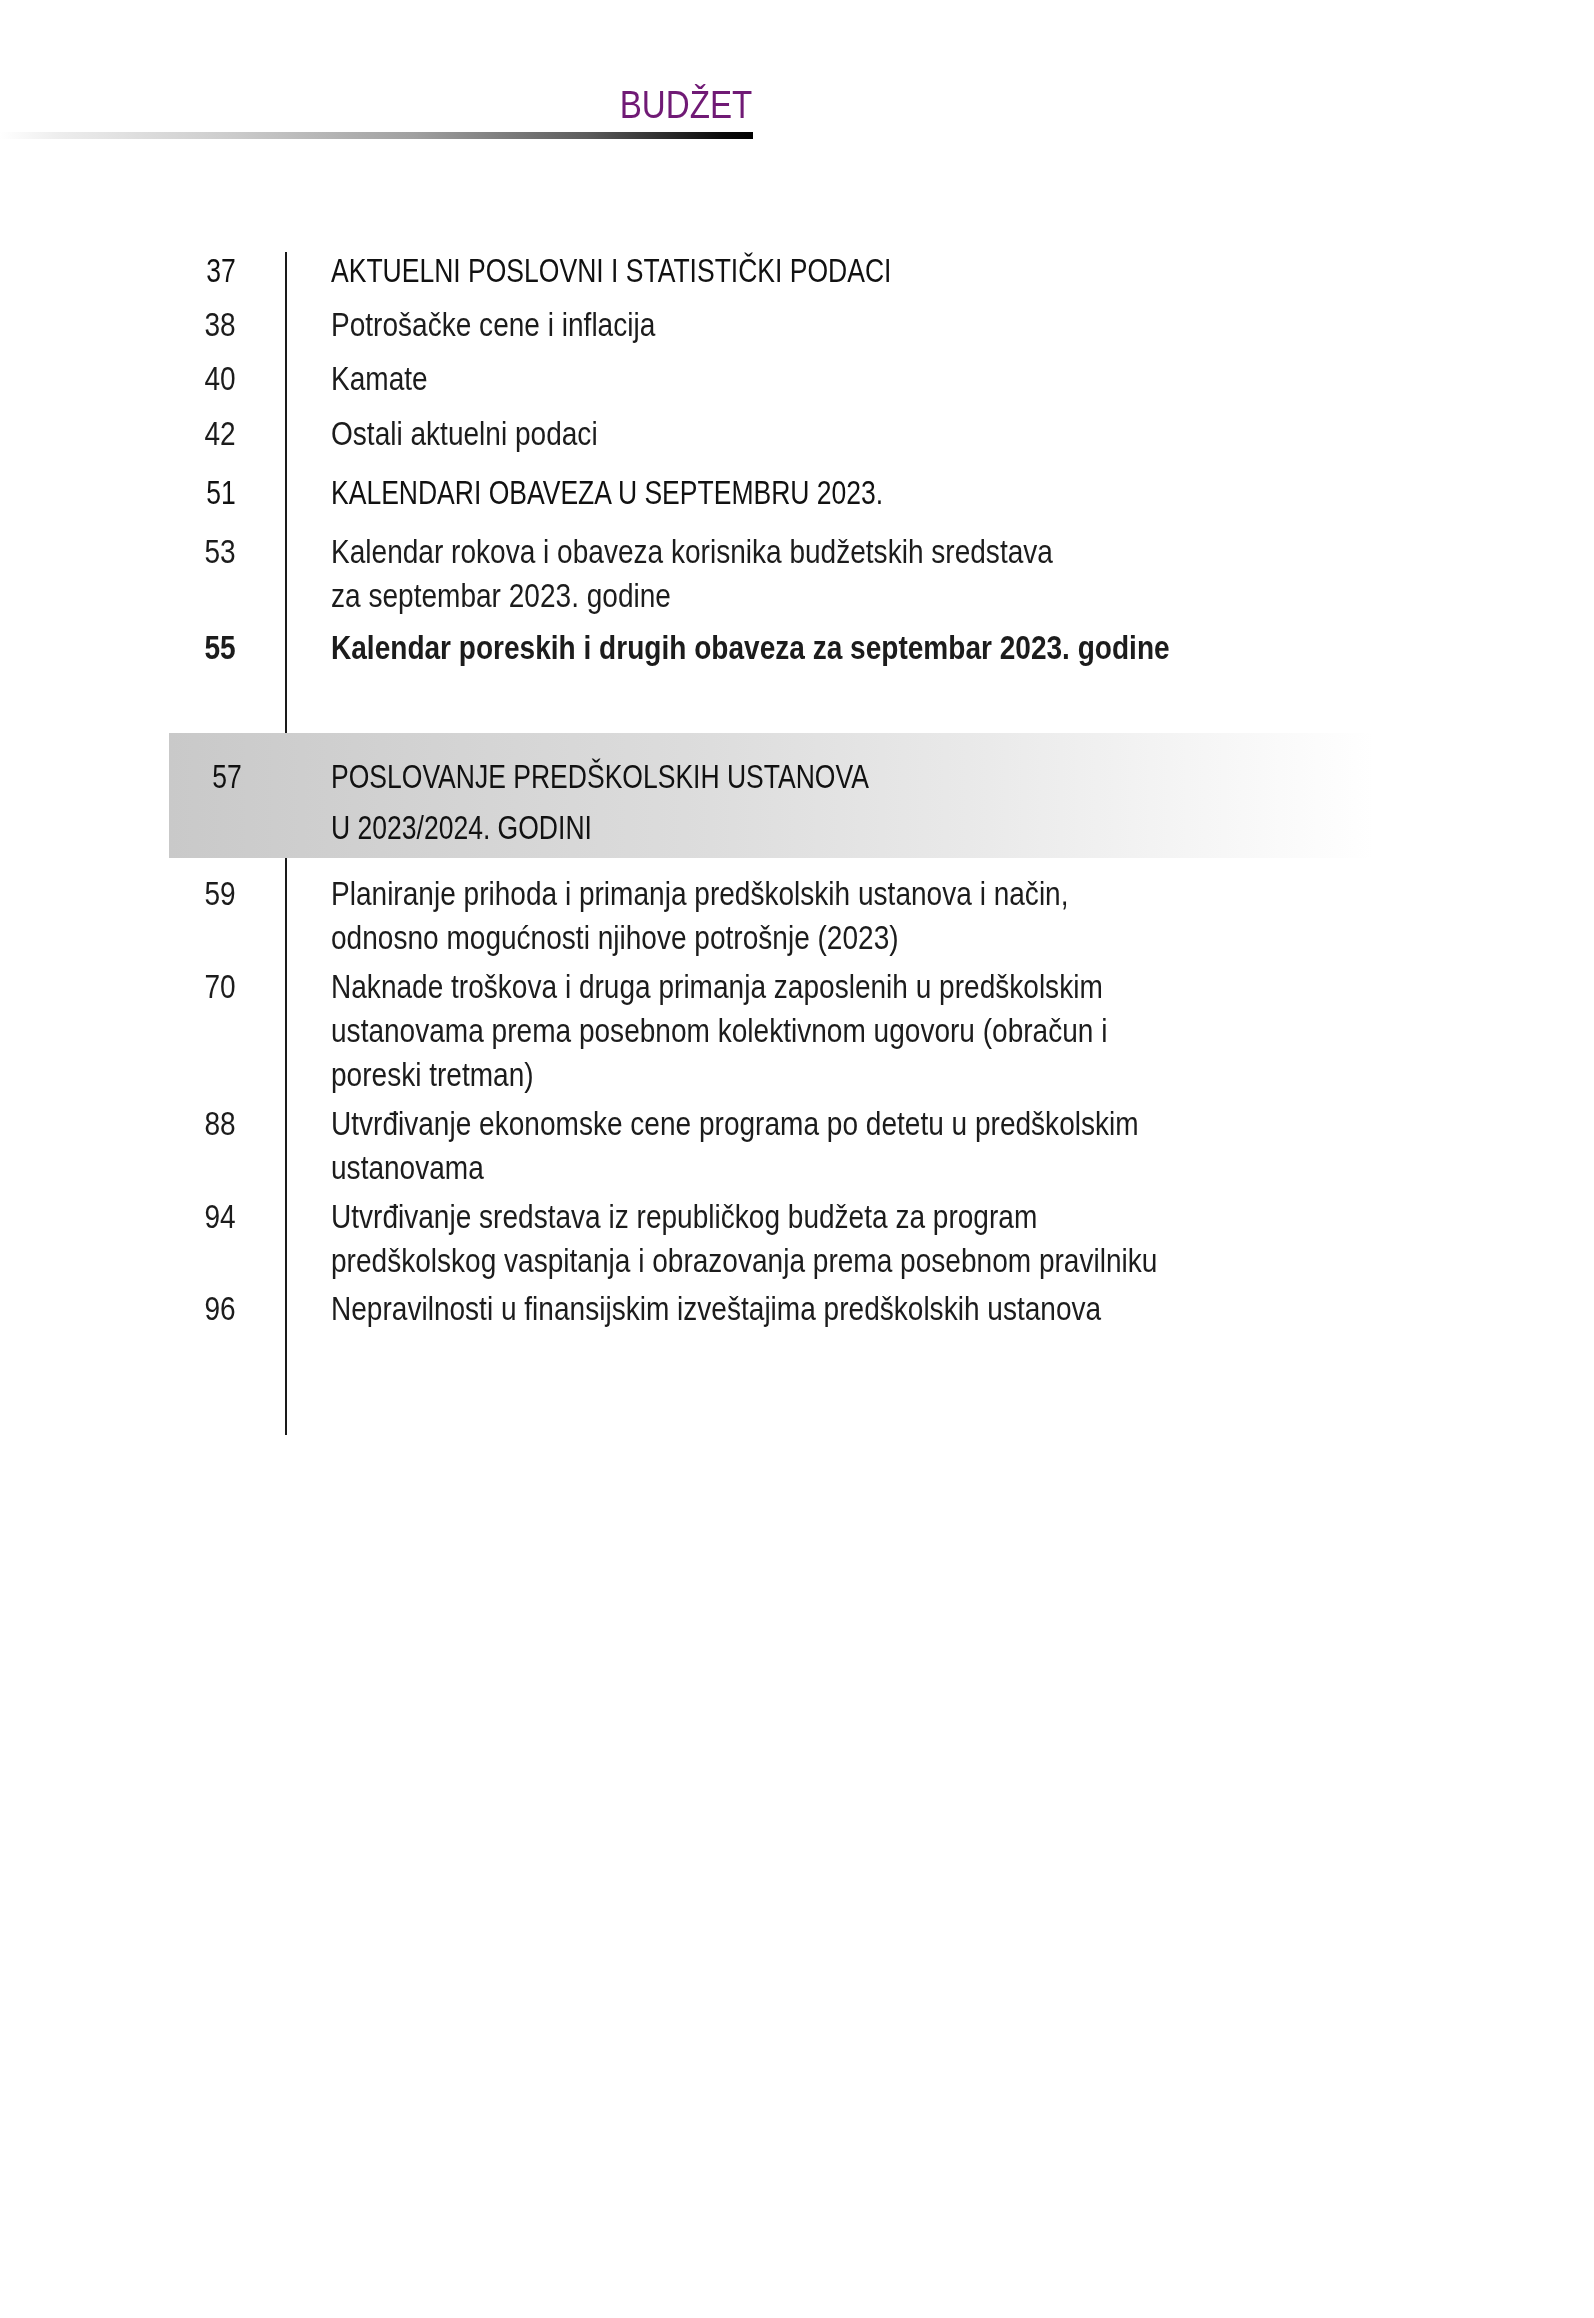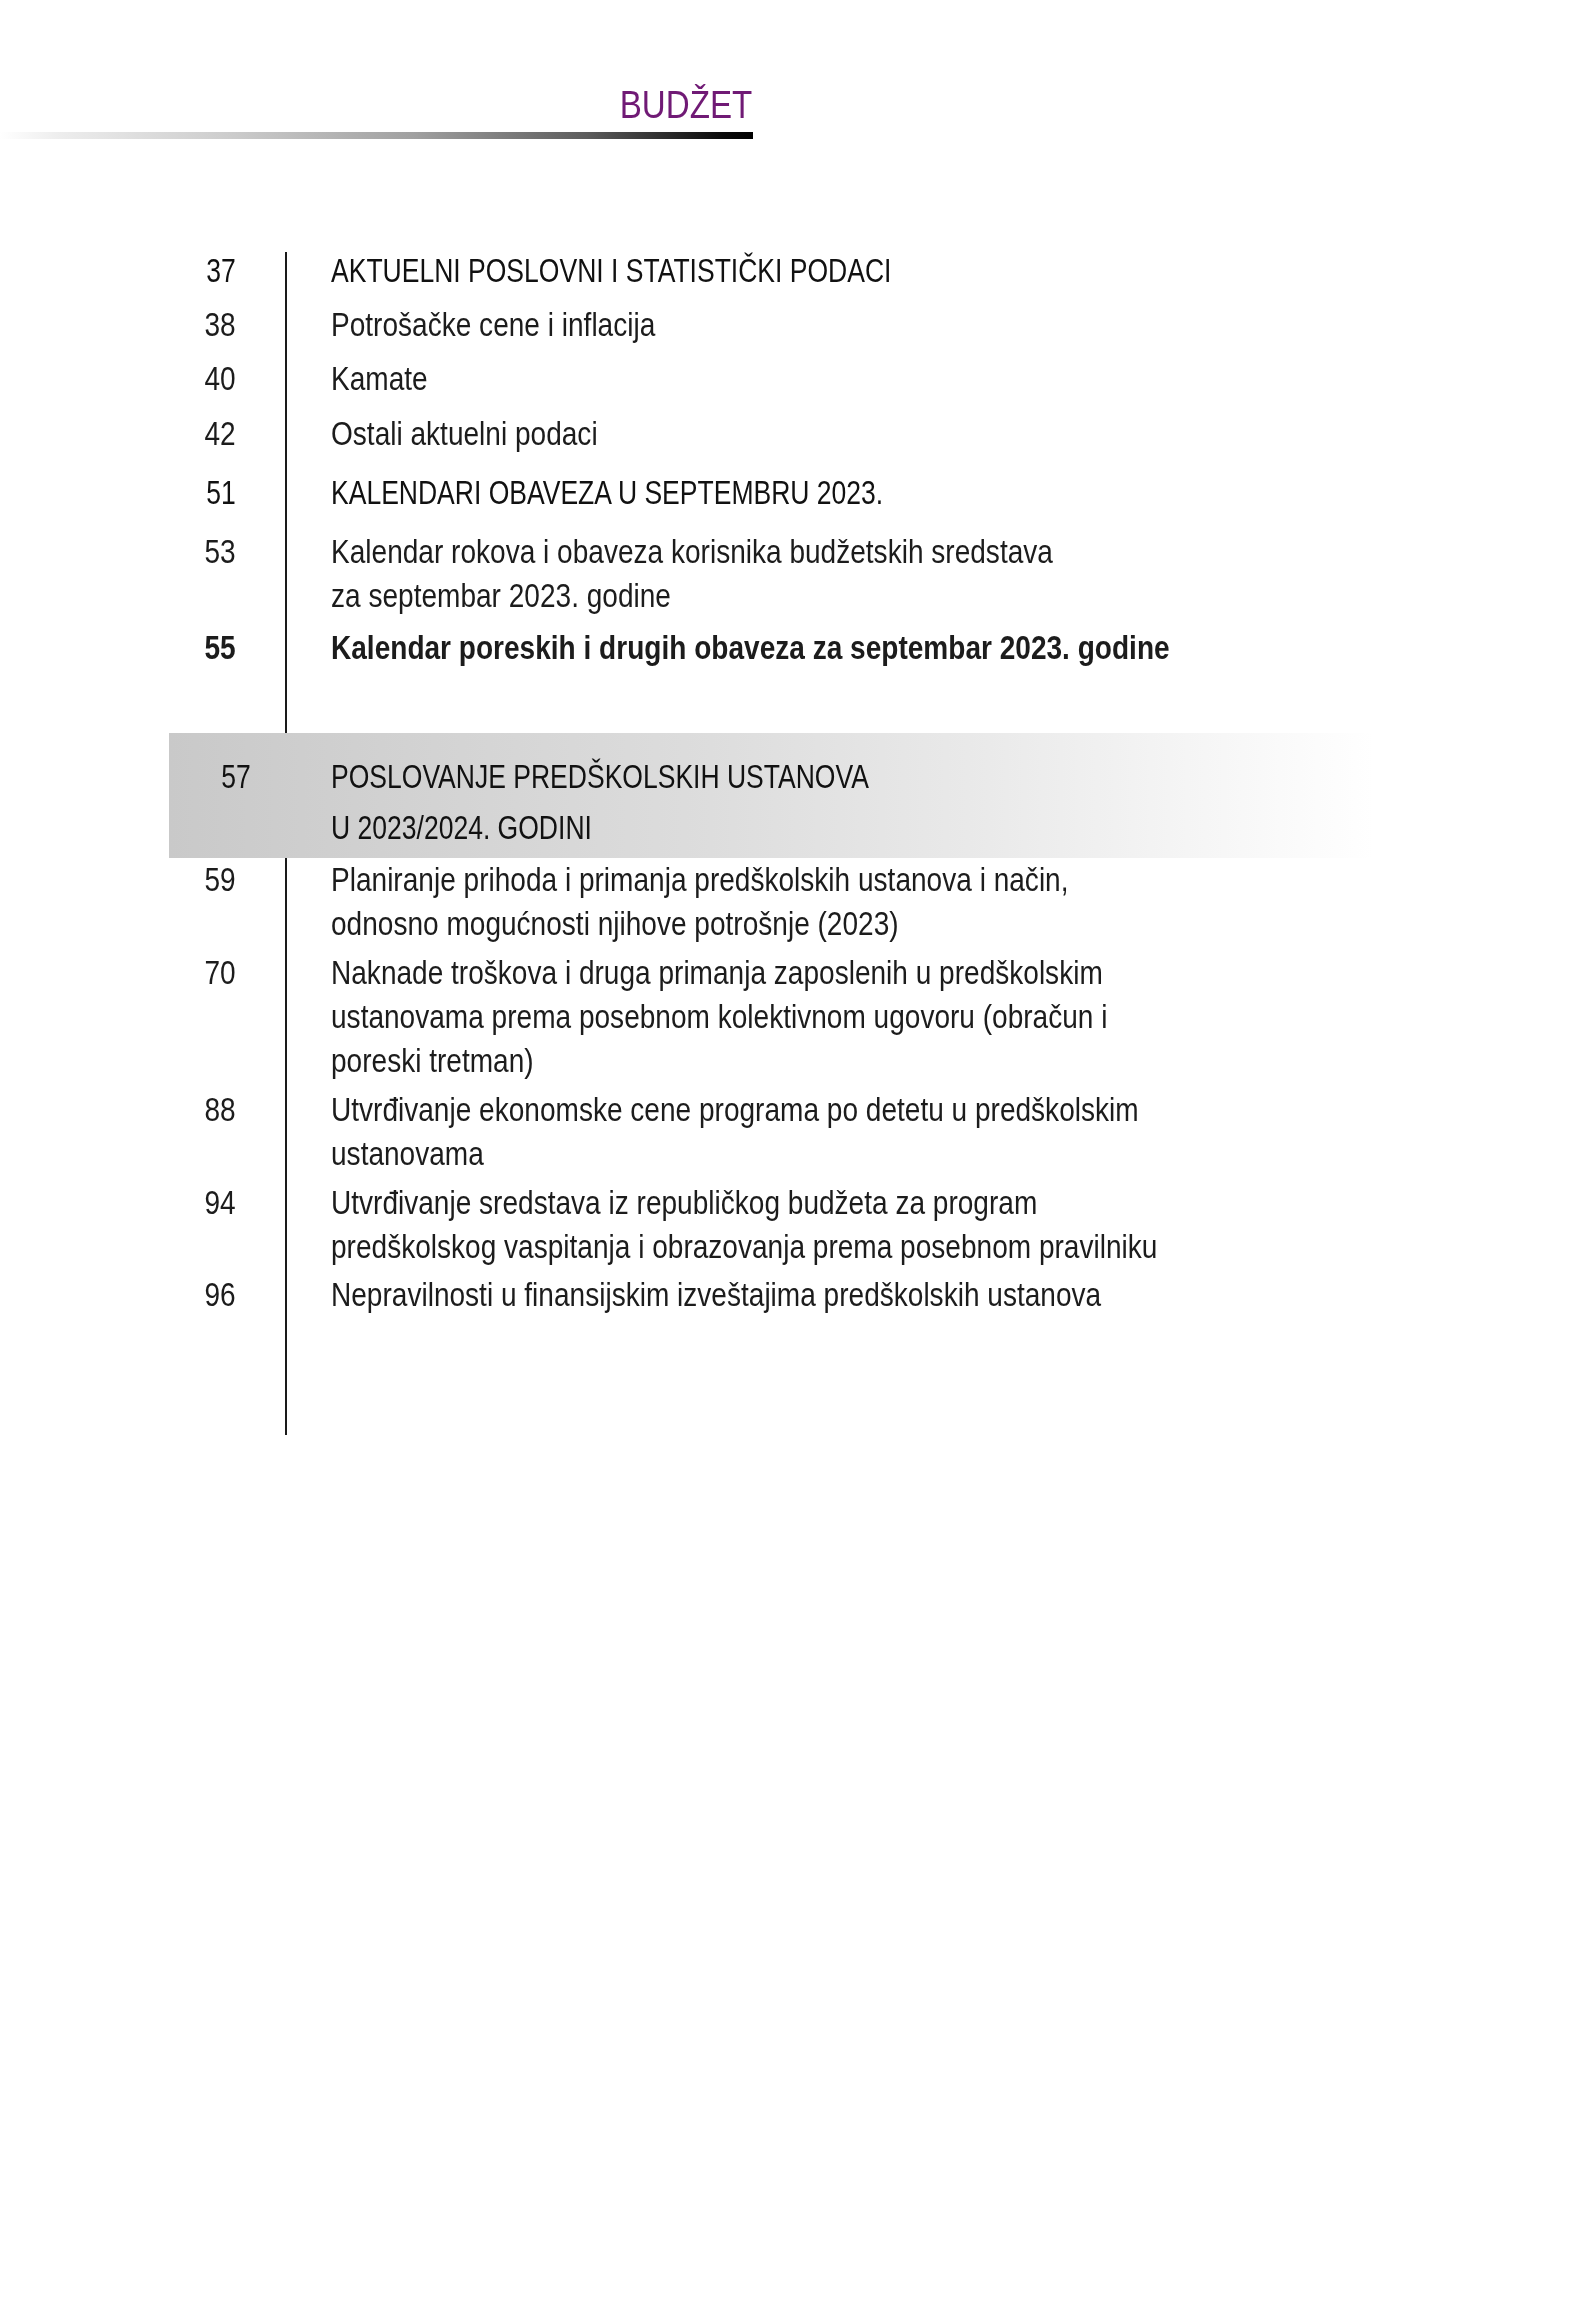--- a/index.html
+++ b/index.html
@@ -44,22 +44,22 @@
   .item-55{margin-bottom:0;font-weight:bold;}
   .head-57{
     margin-top:63px;
     margin-left:169px;
     width:1205px;
     box-sizing:border-box;
     padding-left:162px;padding-top:18px;padding-bottom:4.9px;
     line-height:51px;
     background:linear-gradient(to right,#c9c9c9 0%,#d3d3d3 22%,#dddddd 45%,#eaeaea 68%,#f6f6f6 86%,#ffffff 100%);
   }
-  .head-57 .num{left:16px;top:18px;width:66px;}
-  .item-59{}
+  .head-57 .num{left:7px;top:18px;width:66px;}
+  .item-59{margin-top:14px;}
   .sec3-item{margin-bottom:4.9px;}
 </style>
 </head>
 <body>
 
 <div class="page">
 
   <div class="header-title">
     <span class="cx">BUDŽET</span>
   </div>

